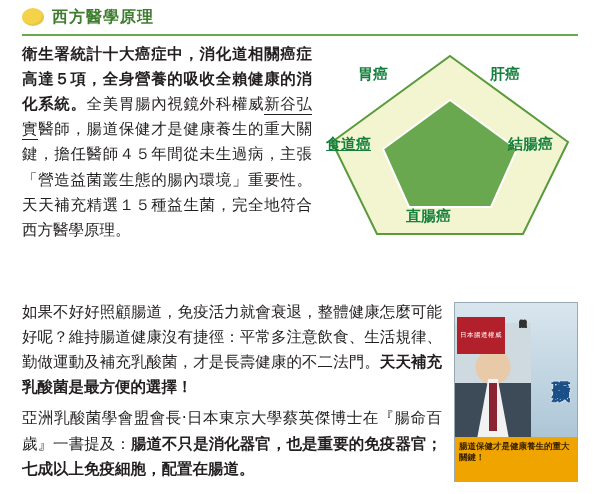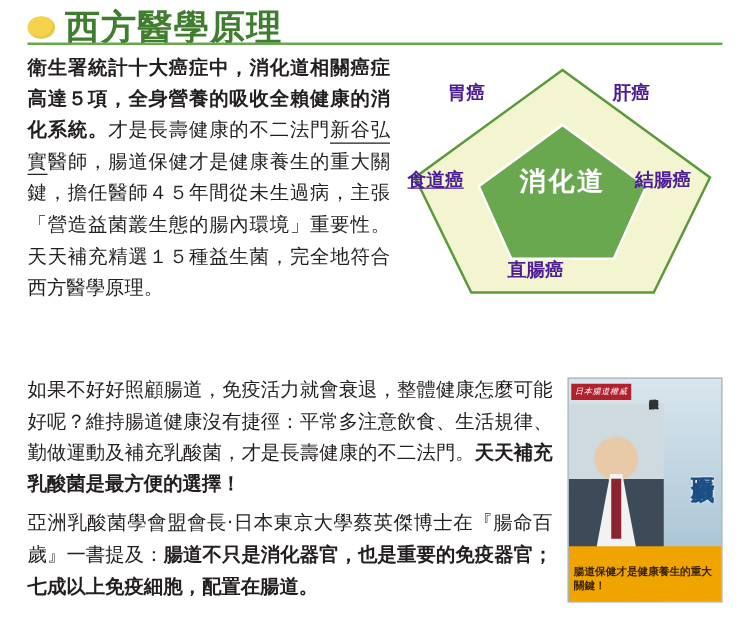--- a/index.html
+++ b/index.html
@@ -33,21 +33,21 @@
   .header-dot {
     width: 22px;
     height: 18px;
     border-radius: 50%;
     background: #f4d24a;
     display: inline-block;
     flex: 0 0 auto;
     box-shadow: inset -2px -2px 0 rgba(0,0,0,0.05);
   }
   .header-title {
-    font-size: 28px;
+    font-size: 16px;
     font-weight: bold;
     color: #3f7d2f;
     letter-spacing: 1px;
     line-height: 1;
   }
   .header-rule {
     position: absolute;
     left: 22px;
     top: 34px;
     width: 556px;
@@ -93,21 +93,21 @@
     font-size: 21px;
     font-weight: bold;
     color: #ffffff;
     letter-spacing: 2px;
     pointer-events: none;
   }
   .diag-label {
     position: absolute;
     font-size: 15px;
     font-weight: bold;
-    color: #4c1d95;
+    color: #15803d;
     white-space: nowrap;
   }
   .lbl-stomach { left: 36px;  top: 18px; }
   .lbl-liver   { left: 168px; top: 18px; }
   .lbl-esoph   { left: 4px;   top: 88px; text-decoration: underline; }
   .lbl-colon   { left: 186px; top: 88px; }
   .lbl-rectum  { left: 84px;  top: 160px; }
 
   
   .lower {
@@ -182,33 +182,32 @@
     position: absolute;
     left: 0;
     bottom: 0;
     width: 122px;
     height: 44px;
     background: #f0a400;
     color: #3a2400;
     font-size: 8.5px;
     font-weight: bold;
     line-height: 1.3;
-    padding: 16px 4px 0 4px;
+    padding: 4px 4px 0 4px;
     box-sizing: border-box;
     text-align: left;
   }
   .book-top-tag {
     position: absolute;
-    left: 2px; top: 4px;
+    left: 2px; top: 14px;
     background: #b2202c;
     color: #fff;
     font-size: 6.5px;
-    padding: 1px 3px;
+    padding: 13px 3px;
     letter-spacing: 0.5px;
-    font-style: italic;
   }
 </style>
 </head>
 <body>
 
 <div class="page">
 
   <div class="header">
     <span class="header-dot"></span>
     <span class="header-title">西方醫學原理</span>
@@ -217,29 +216,28 @@
 
   <div class="body-text">
 
     <div class="diagram">
       <svg width="256" height="200" viewBox="0 0 256 200">
 
         <polygon points="128,12 246,98 201,190 55,190 10,98" fill="#f2f5cf" stroke="#5a9a3c" stroke-width="2"></polygon>
 
         <polygon points="128,56 195,105 169,163 87,163 61,105" fill="#6aa84f" stroke="#ffffff" stroke-width="2"></polygon>
       </svg>
-      <div class="diagram-center-label">消化道</div>
       <div class="diag-label lbl-stomach">胃癌</div>
       <div class="diag-label lbl-liver">肝癌</div>
       <div class="diag-label lbl-esoph">食道癌</div>
       <div class="diag-label lbl-colon">結腸癌</div>
       <div class="diag-label lbl-rectum">直腸癌</div>
     </div>
 
-    <p class="para"><span class="b">衛生署統計十大癌症中，消化道相關癌症高達５項，全身營養的吸收全賴健康的消化系統。</span><span>才是長壽健康的不二法門</span><span class="underline-light">新谷弘實</span><span>醫師，腸道保健才是健康養生的重大關鍵，擔任醫師４５年間從未生過病，主張「營造益菌叢生態的腸內環境」重要性。天天補充精選１５種益生菌，完全地符合西方醫學原理。</span></p>
+    <p class="para"><span class="b">衛生署統計十大癌症中，消化道相關癌症高達５項，全身營養的吸收全賴健康的消化系統。</span><span>全美胃腸內視鏡外科權威</span><span class="underline-light">新谷弘實</span><span>醫師，腸道保健才是健康養生的重大關鍵，擔任醫師４５年間從未生過病，主張「營造益菌叢生態的腸內環境」重要性。天天補充精選１５種益生菌，完全地符合西方醫學原理。</span></p>
   </div>
 
   <div class="lower">
 
     <div class="book">
       <div class="book-photo"></div>
       <div class="book-top-tag">日本腸道權威</div>
       <div class="book-sub">腸道權威蔡英傑教授的健康大法</div>
       <div class="book-title">腸命百歲</div>
       <div class="book-band">腸道保健才是健康養生的重大關鍵！</div>

